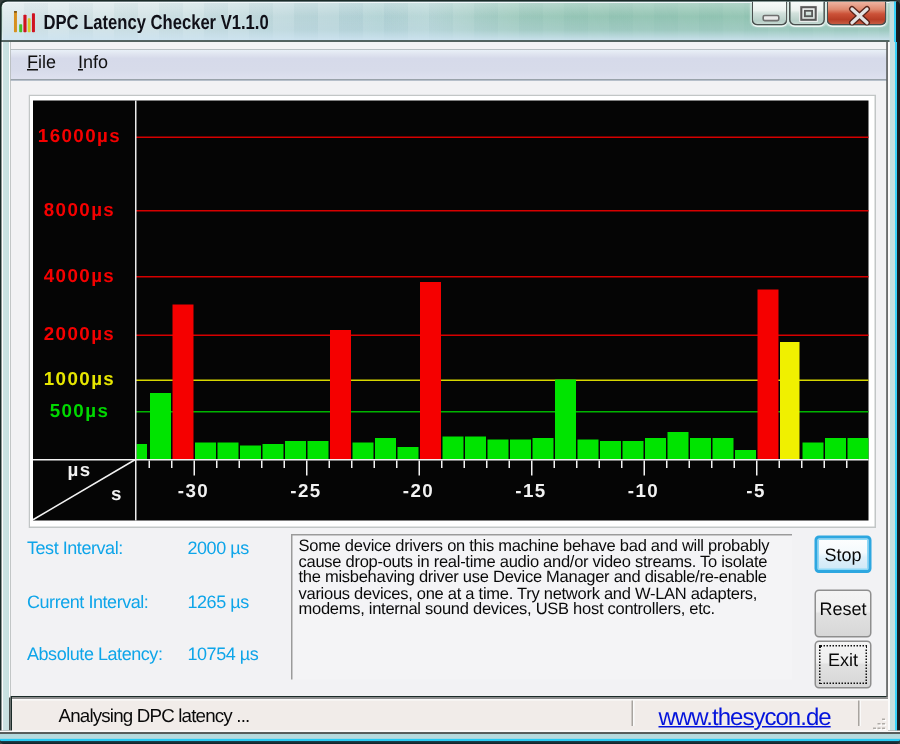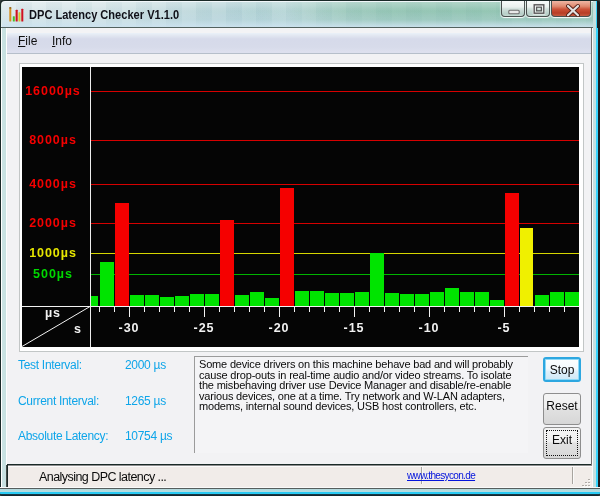--- a/index.html
+++ b/index.html
@@ -208,21 +208,21 @@
     </div>
   <div class="abs btn push exit">
       <div class="focusdots"></div>
       <div class="t">Exit</div>
     </div>
 
   <div class="abs status"></div>
   <div class="abs" style="left:11px;top:469.5px;font-size:12.5px;letter-spacing:-0.55px;color:#0a0a0a;margin-left:28px;">Analysing DPC latency ...</div>
   <div class="abs" style="left:6.3px;top:465px;width:1.2px;height:22px;background:#474c4a;"></div>
   <div class="abs sdiv" style="left:421px;"></div>
-  <div class="abs link" style="left:407px;top:470px;font-size:10px;">www.thesycon.de</div>
+  <div class="abs link" style="left:439px;top:470px;font-size:16px;">www.thesycon.de</div>
   <div class="abs sdiv" style="left:572px;"></div>
   <div class="abs" style="left:588px;top:478.5px;width:1.6px;height:1.6px;background:#b0aca8;box-shadow:0.8px 0.8px 0 #fff;"></div>
   <div class="abs" style="left:585px;top:481.5px;width:1.6px;height:1.6px;background:#b0aca8;box-shadow:0.8px 0.8px 0 #fff;"></div>
   <div class="abs" style="left:588px;top:481.5px;width:1.6px;height:1.6px;background:#b0aca8;box-shadow:0.8px 0.8px 0 #fff;"></div>
   <div class="abs" style="left:582px;top:484.5px;width:1.6px;height:1.6px;background:#b0aca8;box-shadow:0.8px 0.8px 0 #fff;"></div>
   <div class="abs" style="left:585px;top:484.5px;width:1.6px;height:1.6px;background:#b0aca8;box-shadow:0.8px 0.8px 0 #fff;"></div>
   <div class="abs" style="left:588px;top:484.5px;width:1.6px;height:1.6px;background:#b0aca8;box-shadow:0.8px 0.8px 0 #fff;"></div>
   <div class="abs bframe"></div>
 </div>
 

